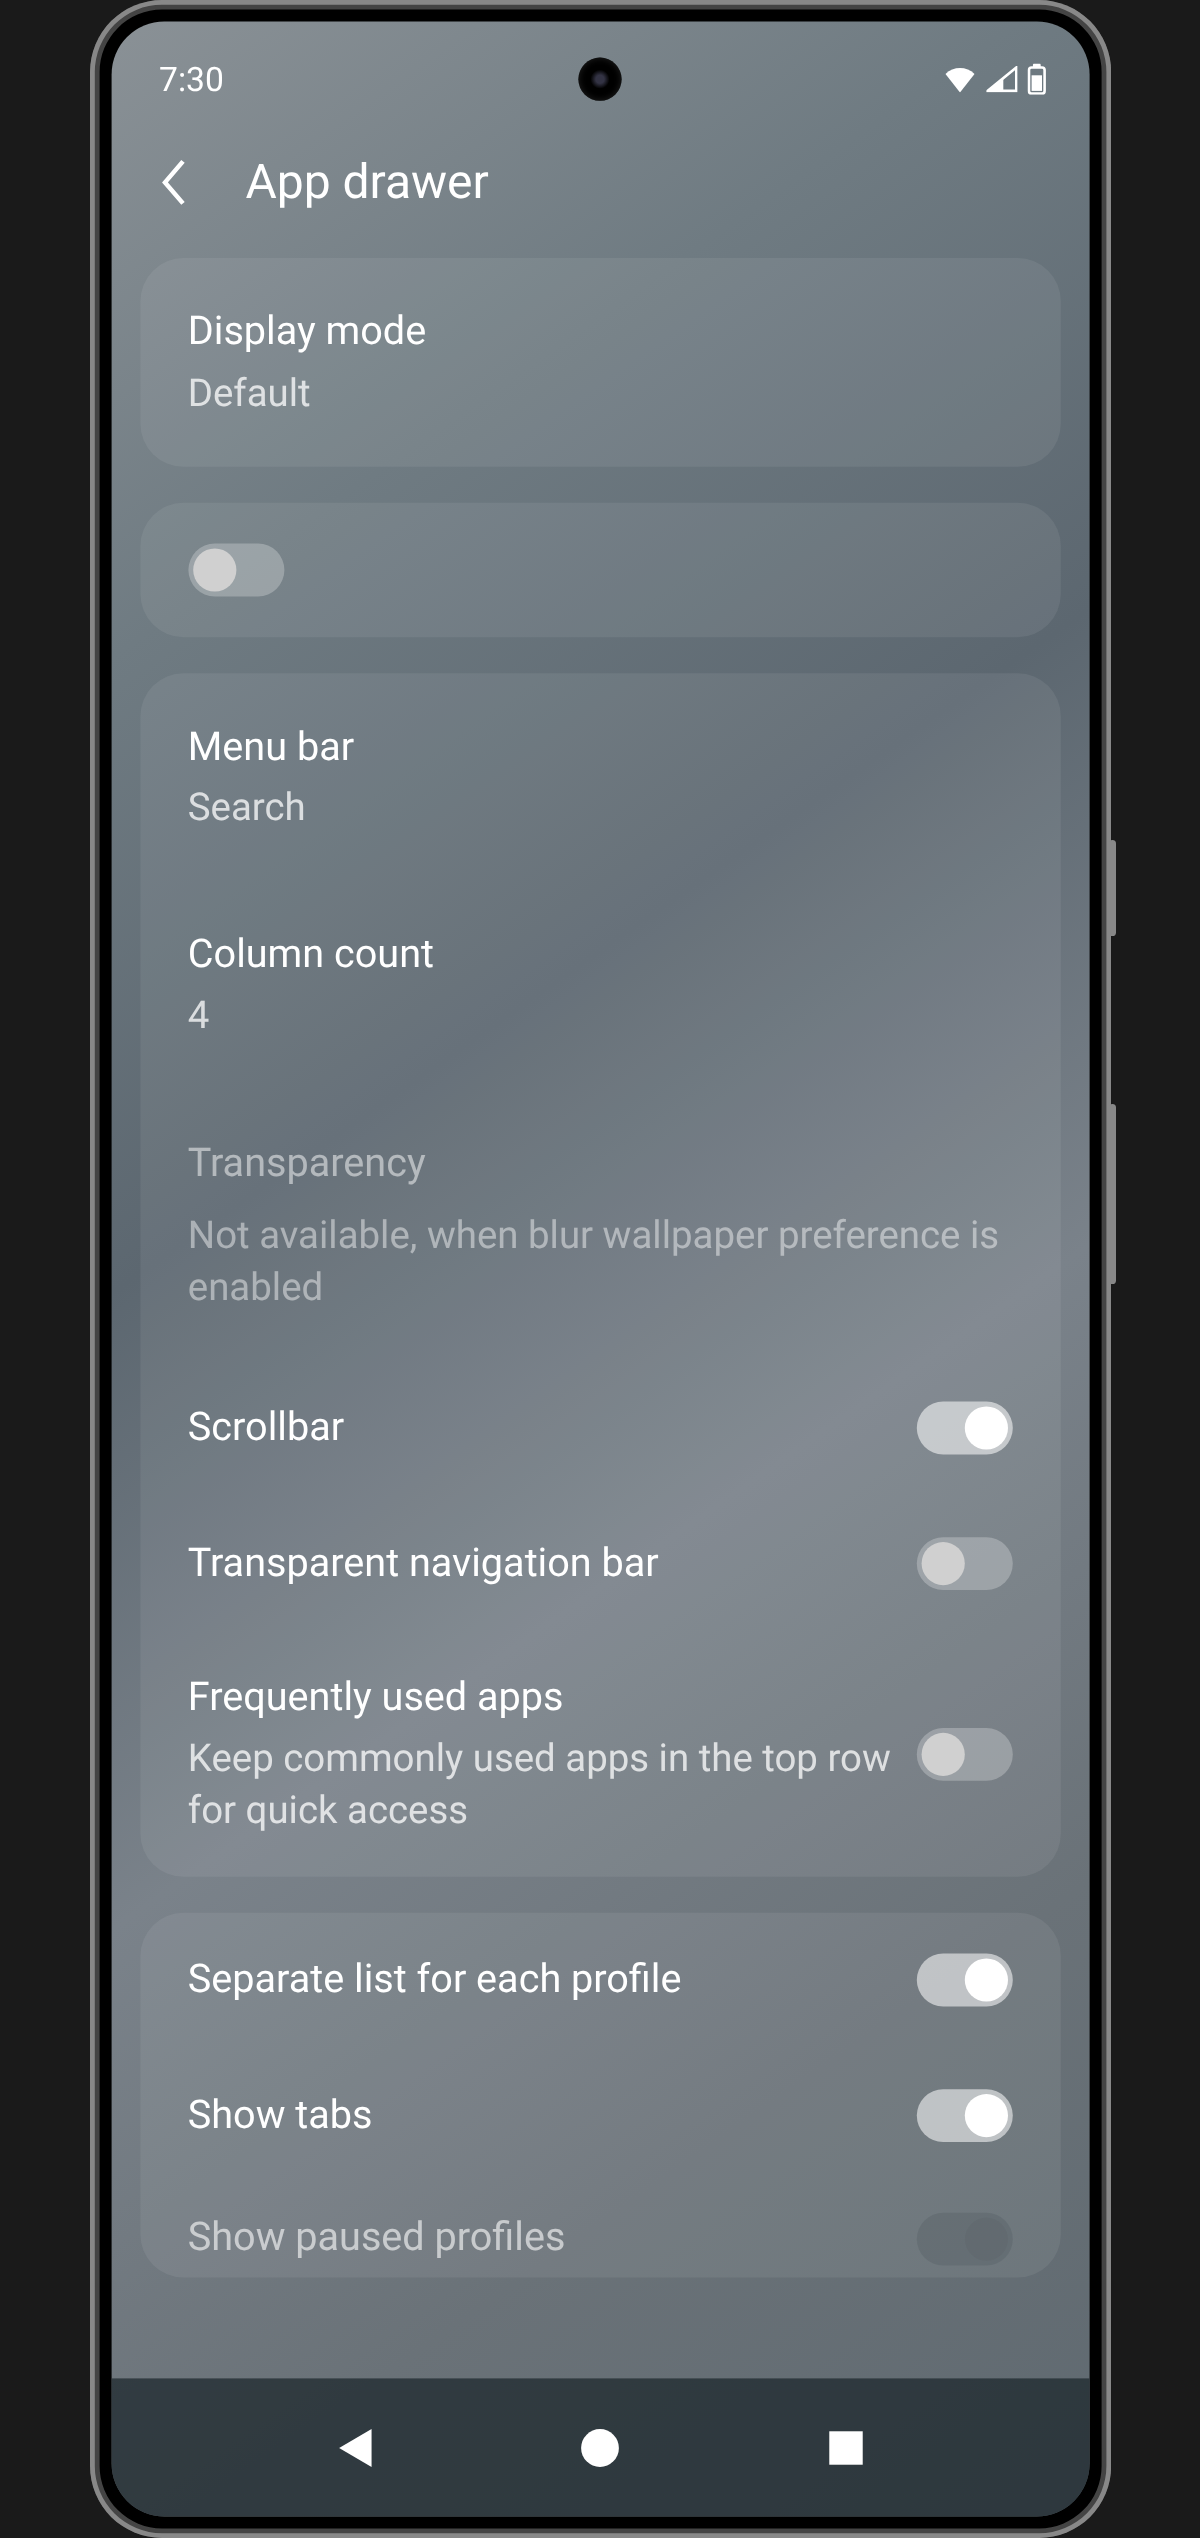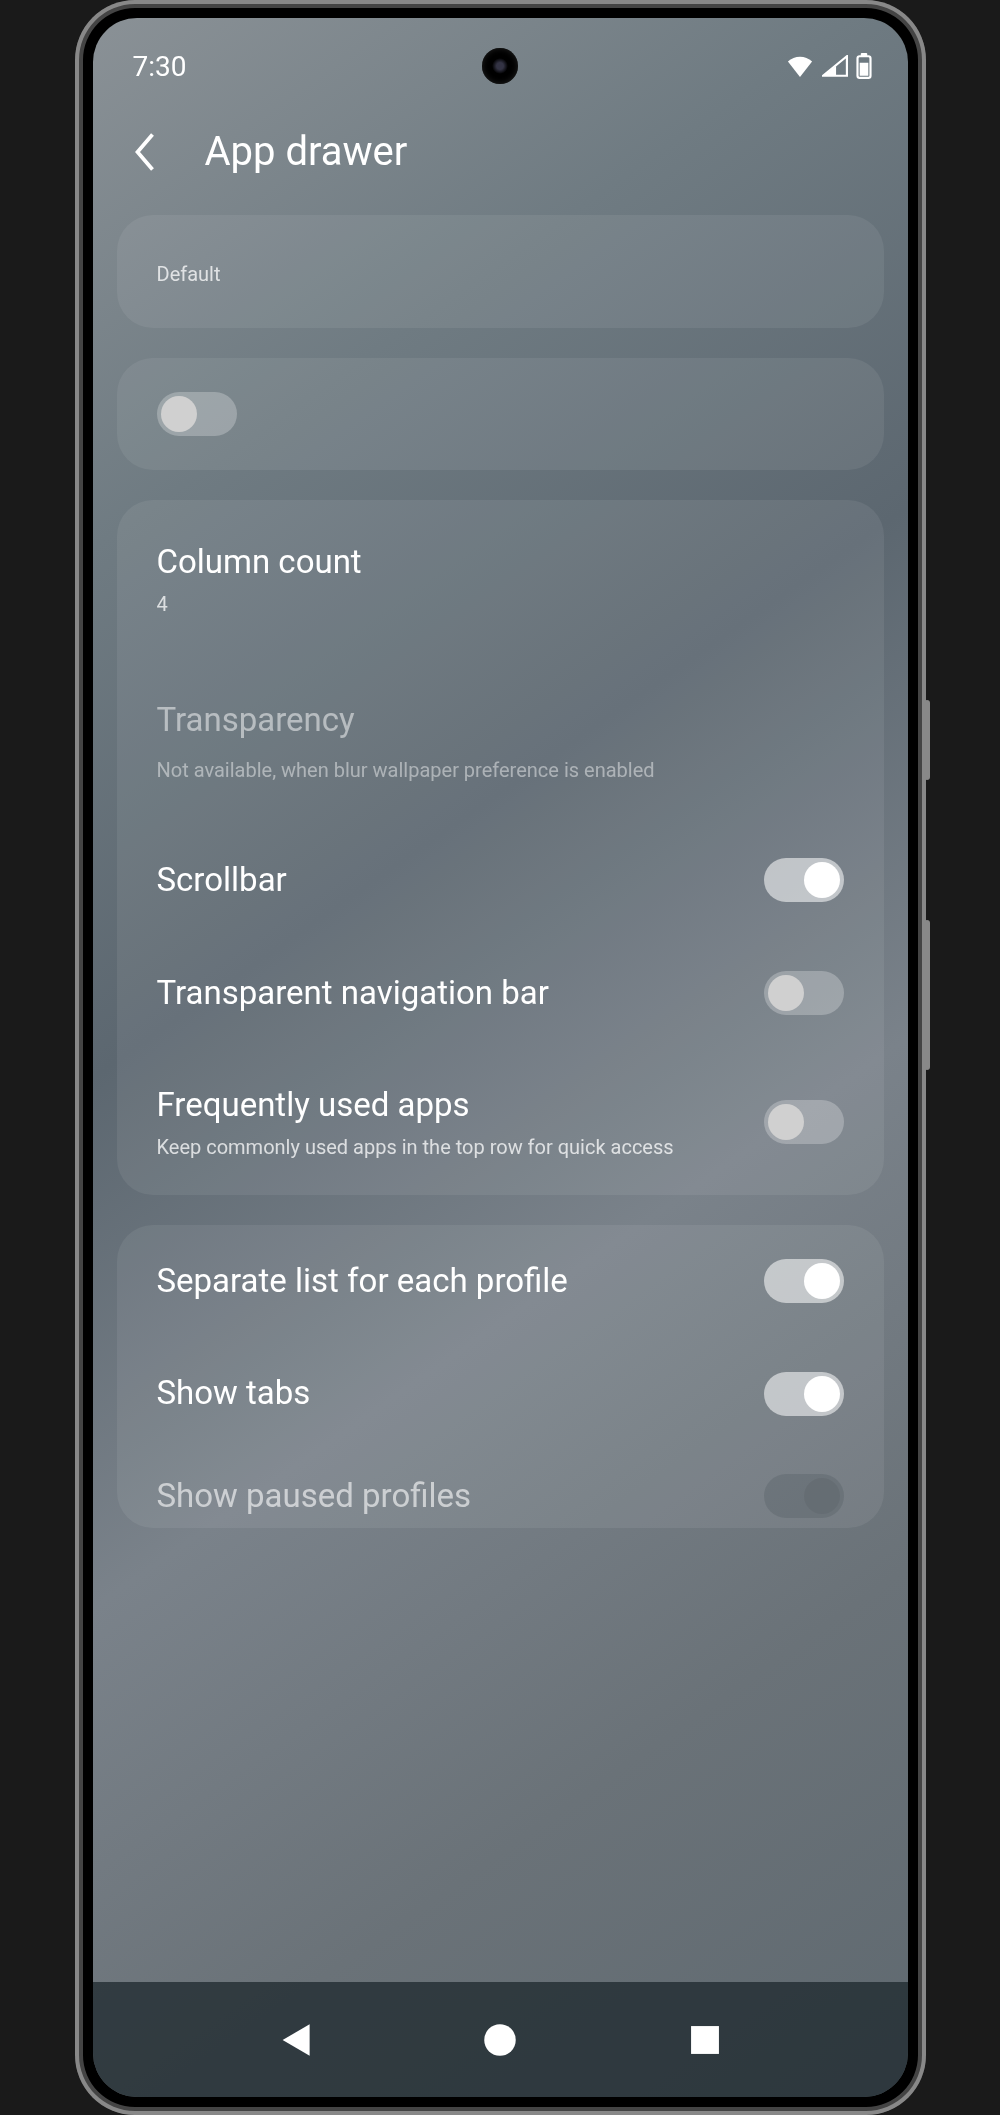--- a/index.html
+++ b/index.html
@@ -104,21 +104,21 @@
     gap: 20px;
   }
   .setting-row.tall { padding: 40px 40px; }
   .setting-text { flex: 1; min-width: 0; }
   .setting-title {
     font-size: 33px;
     color: #fff;
     line-height: 1.35;
   }
   .setting-sub {
-    font-size: 20px;
+    font-size: 32px;
     color: rgba(255,255,255,0.75);
     margin-top: 6px;
     line-height: 1.35;
   }
   .disabled .setting-title { color: rgba(255,255,255,0.5); }
   .disabled .setting-sub { color: rgba(255,255,255,0.45); margin-top: 15px; }
   .toggle {
     width: 80px;
     height: 44px;
     border-radius: 22px;
@@ -192,34 +192,41 @@
           </svg>
       </div>
       <div class="header-title">App drawer</div>
     </div>
 
     <div class="content">
 
       <div class="card">
         <div class="setting-row tall">
           <div class="setting-text">
+            <div class="setting-title">Display mode</div>
             <div class="setting-sub">Default</div>
           </div>
         </div>
       </div>
 
       <div class="card">
         <div class="setting-row">
           <div class="toggle off">
               <div class="knob"></div>
             </div>
         </div>
       </div>
 
       <div class="card">
+        <div class="setting-row tall">
+          <div class="setting-text">
+            <div class="setting-title">Menu bar</div>
+            <div class="setting-sub">Search</div>
+          </div>
+        </div>
         <div class="setting-row tall">
           <div class="setting-text">
             <div class="setting-title">Column count</div>
             <div class="setting-sub">4</div>
           </div>
         </div>
         <div class="setting-row tall disabled">
           <div class="setting-text">
             <div class="setting-title">Transparency</div>
             <div class="setting-sub">Not available, when blur wallpaper preference is enabled</div>

